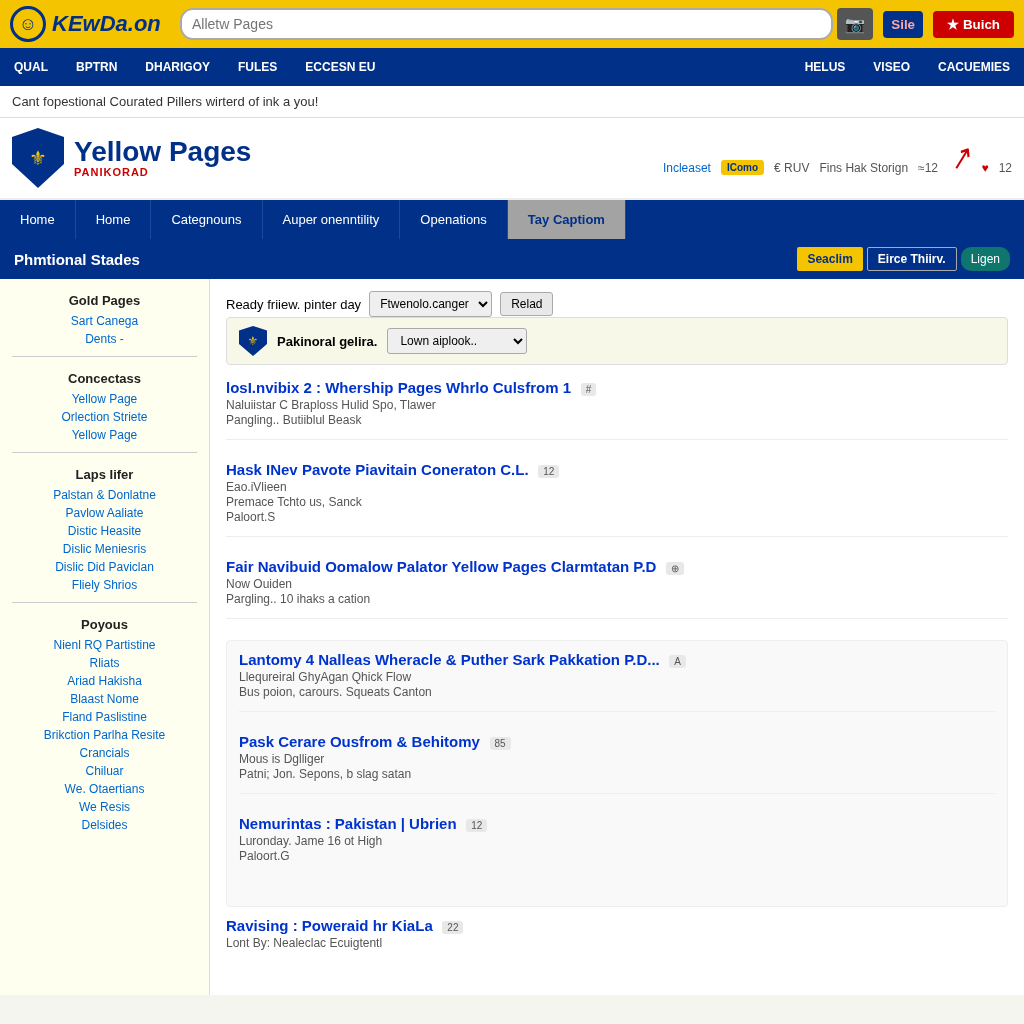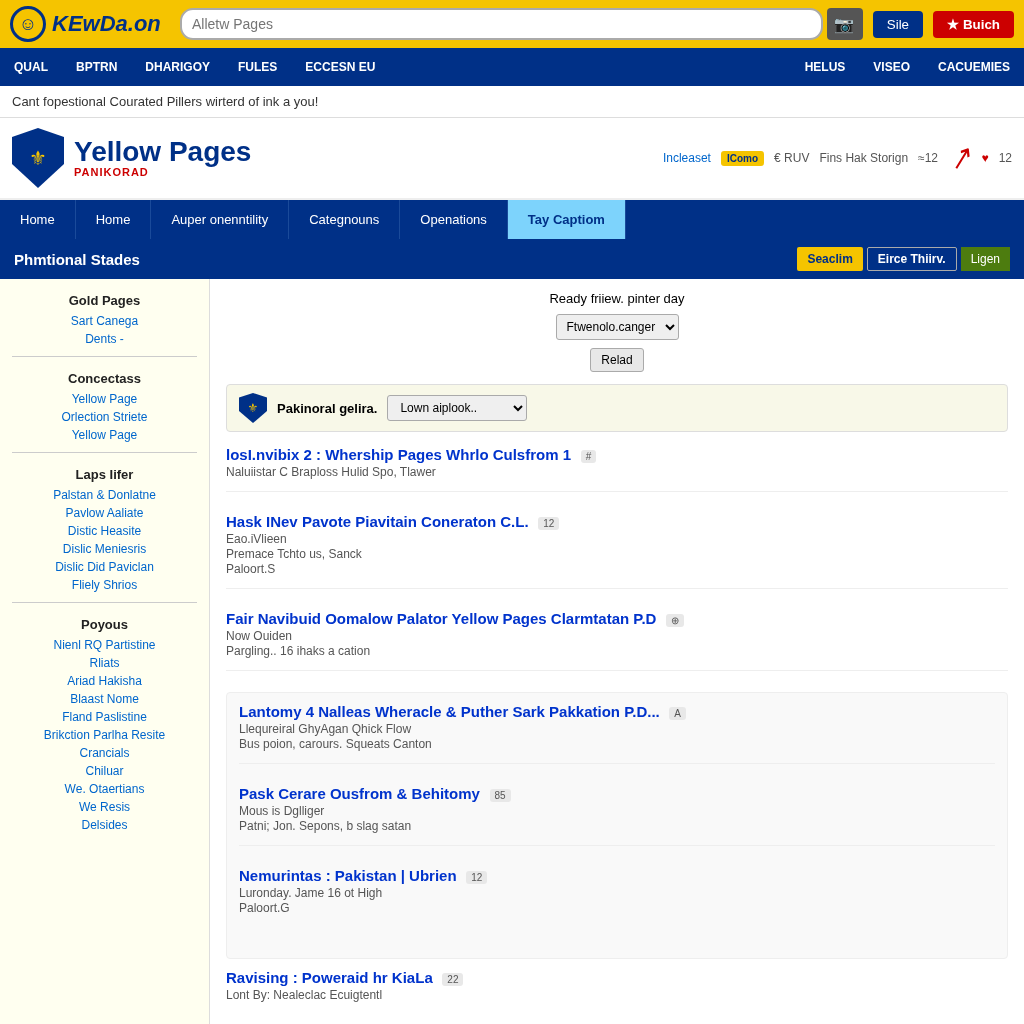--- a/index.html
+++ b/index.html
@@ -47,26 +47,26 @@
       background: #555;
       border: none;
       border-radius: 4px;
       padding: 4px 8px;
       color: white;
       cursor: pointer;
       font-size: 16px;
     }
     .site-btn {
       background: #003087;
-      color: #ffffff;
+      color: #fca5a5;
       border: none;
-      padding: 6px 14px;
+      padding: 6px 8px;
       border-radius: 4px;
       cursor: pointer;
-      font-weight: normal;
+      font-weight: bold;
     }
     .bunch-btn {
       background: #cc0000;
       color: white;
       border: none;
       padding: 6px 14px;
       border-radius: 4px;
       cursor: pointer;
       font-weight: bold;
       display: flex; align-items: center; gap: 4px;
@@ -130,21 +130,21 @@
       color: #003087;
       line-height: 1;
     }
     .yp-subtitle {
       font-size: 11px;
       color: #cc0000;
       font-weight: bold;
       letter-spacing: 1px;
     }
     .yp-right {
-      display: flex; align-items: center; gap: 10px; font-size: 12px; color: #555;
+      display: flex; align-items: flex-end; gap: 10px; font-size: 12px; color: #555;
     }
     .yp-right a { color: #0066cc; text-decoration: none; }
     .yp-badge {
       background: #f5c400;
       color: #003087;
       padding: 2px 6px;
       border-radius: 3px;
       font-size: 10px;
       font-weight: bold;
     }
@@ -161,21 +161,21 @@
       border-bottom: none;
     }
     .tab-item {
       padding: 12px 20px;
       color: white;
       font-size: 13px;
       cursor: pointer;
       border-right: 1px solid #1a4a9a;
     }
     .tab-item.active {
-      background: #7dd3fc;
+      background: #a3a3a3;
       color: #003087;
       font-weight: bold;
     }
 
     
     .section-header {
       background: #003087;
       color: white;
       font-weight: bold;
       font-size: 15px;
@@ -196,27 +196,27 @@
       font-weight: bold;
       cursor: pointer;
       border-radius: 2px;
     }
     .sec-btn.active {
       background: #003087;
       color: white;
       border: 1px solid #aaa;
     }
     .sec-btn-light {
-      background: #4d7c0f;
+      background: #0f766e;
       color: white;
       border: none;
       padding: 4px 10px;
       font-size: 12px;
       cursor: pointer;
-      border-radius: 0;
+      border-radius: 10px;
     }
 
     
     .main-layout {
       display: flex;
       background: white;
     }
 
     
     .sidebar {
@@ -253,23 +253,21 @@
     .content-area {
       flex: 1;
       padding: 12px 16px;
     }
 
     
     .filter-bar {
       display: flex;
       align-items: center;
       gap: 8px;
-      margin-bottom: 12px;
       font-size: 13px;
-      flex-direction: column;
     }
     .filter-select {
       padding: 4px 6px;
       border: 1px solid #aaa;
       border-radius: 3px;
       font-size: 12px;
     }
     .filter-btn {
       background: #e8e8e8;
       border: 1px solid #aaa;
@@ -399,22 +397,22 @@
     <span>≈12</span>
     <span class="arrow-icon" style="font-size:28px; color:#cc0000; font-style:italic; transform:rotate(-20deg); display:inline-block;">↗</span>
     <span class="heart-icon">♥</span>
     <span>12</span>
   </div>
 </div>
 
 <div class="tab-bar">
   <div class="tab-item">Home</div>
   <div class="tab-item">Home</div>
+  <div class="tab-item">Categnouns</div>
   <div class="tab-item">Auper onenntility</div>
-  <div class="tab-item">Categnouns</div>
   <div class="tab-item">Openations</div>
   <div class="tab-item active">Tay Captiom</div>
 </div>
 
 <div class="section-header">
   <span>Phmtional Stades</span>
   <div class="section-btns">
     <button class="sec-btn">Seaclim</button>
     <button class="sec-btn active">Eirce Thiirv.</button>
     <button class="sec-btn-light">Ligen</button>
@@ -478,39 +476,40 @@
         <option>Lown aiplook..</option>
       </select>
     </div>
 
     <div class="result-item">
       <div>
         <a class="result-title">losI.nvibix 2 : Whership Pages Whrlo Culsfrom 1</a>
         <span class="result-badge">#</span>
       </div>
       <div class="result-sub1">Naluiistar C Braploss Hulid Spo, Tlawer</div>
+      <div class="result-sub2">Pangling.. Butiiblul Beask</div>
     </div>
 
     <div class="result-item">
       <div>
         <a class="result-title">Hask INev Pavote Piavitain Coneraton C.L.</a>
         <span class="result-badge">12</span>
       </div>
       <div class="result-sub1">Eao.iVlieen</div>
       <div class="result-sub2">Premace Tchto us, Sanck</div>
       <div class="result-sub3">Paloort.S</div>
     </div>
 
     <div class="result-item">
       <div>
         <a class="result-title">Fair Navibuid Oomalow Palator Yellow Pages Clarmtatan P.D</a>
         <span class="result-badge">⊕</span>
       </div>
       <div class="result-sub1">Now Ouiden</div>
-      <div class="result-sub2">Pargling.. 16 ihaks a cation</div>
+      <div class="result-sub2">Pargling.. 10 ihaks a cation</div>
     </div>
 
     <div class="result-group">
       <div class="result-item">
         <div>
           <a class="result-title">Lantomy 4 Nalleas Wheracle &amp; Puther Sark Pakkation P.D...</a>
           <span class="result-badge">A</span>
         </div>
         <div class="result-sub1">Llequreiral GhyAgan Qhick Flow</div>
         <div class="result-sub2">Bus poion, carours. Squeats Canton</div>

